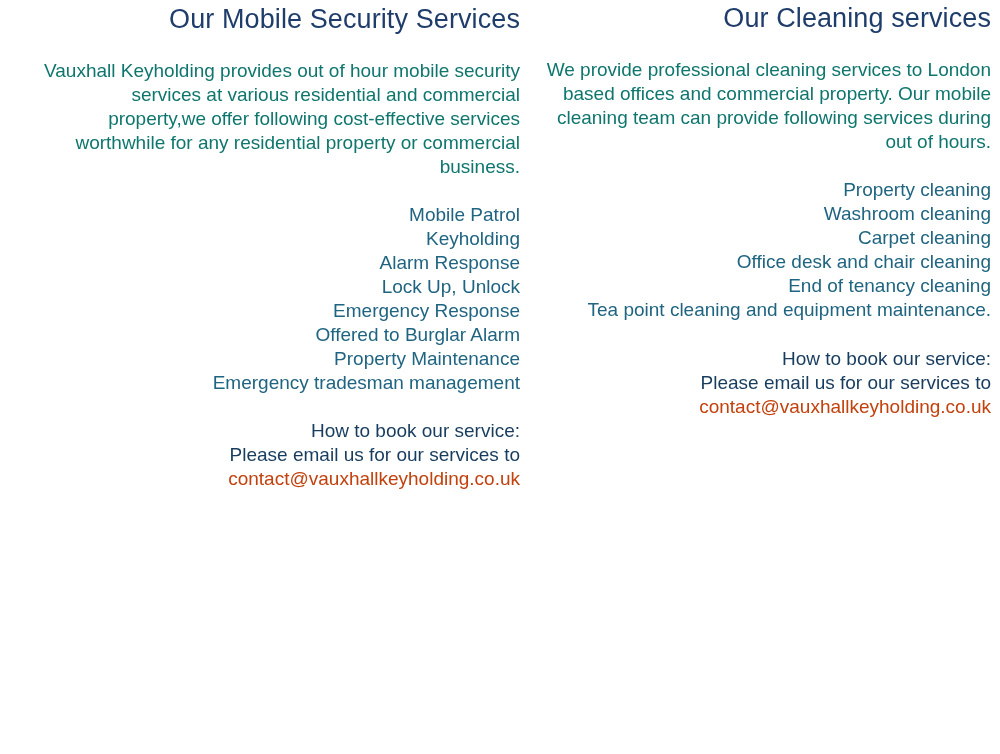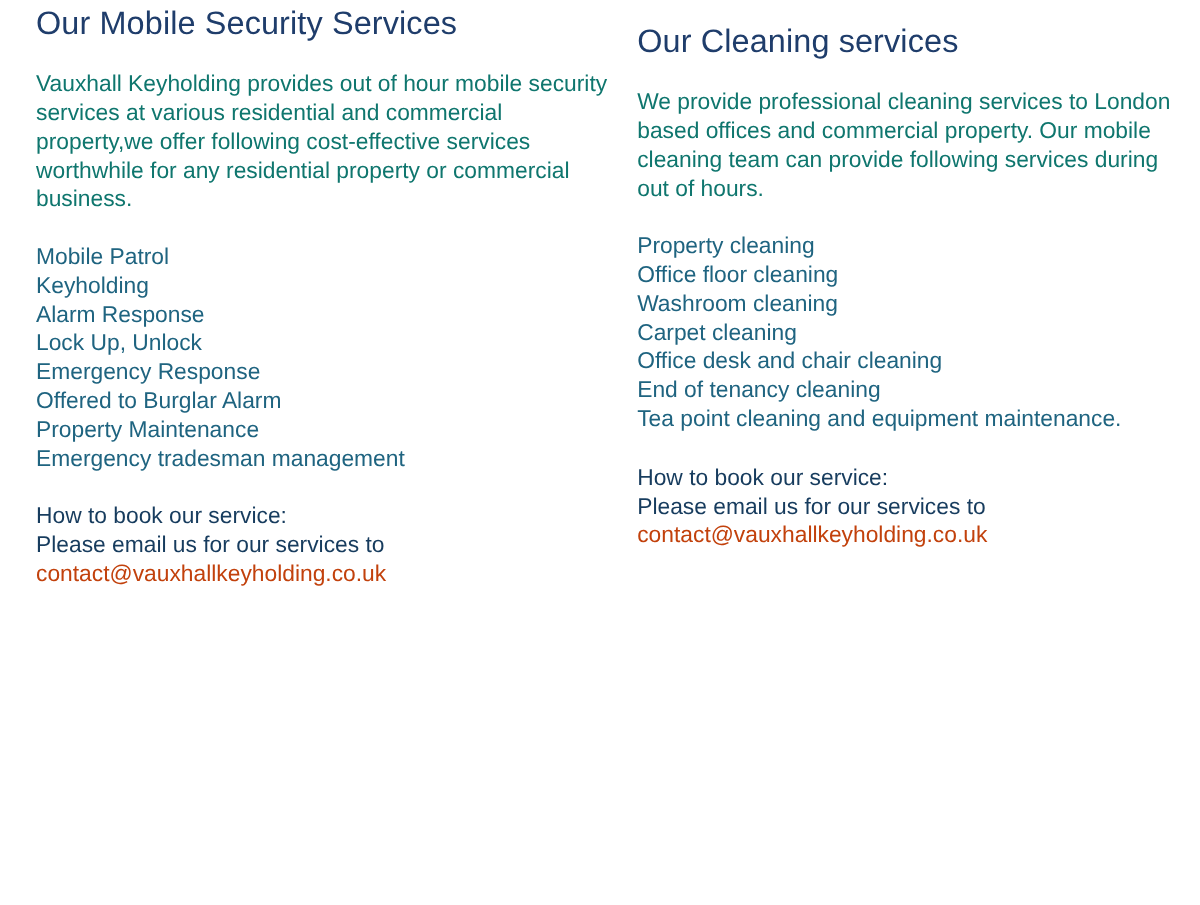--- a/index.html
+++ b/index.html
@@ -11,20 +11,21 @@
     width: 1000px;
     height: 754px;
     font-family: "Liberation Sans", sans-serif;
     color: #1a3a5c;
     overflow: hidden;
   }
   .page {
     position: relative;
     width: 1000px;
     height: 754px;
+    text-align: right;
   }
   .col {
     position: absolute;
     top: 0;
   }
   .col-left {
     left: 30px;
     width: 490px;
   }
   .col-right {
@@ -38,21 +39,21 @@
     letter-spacing: 0.1px;
   }
   .col-left h1.section-title {
     font-size: 27px;
     line-height: 32px;
     padding-top: 3px;
   }
   .col-right h1.section-title {
     font-size: 27px;
     line-height: 32px;
-    padding-top: 18px;
+    padding-top: 2px;
   }
   p.body-text {
     margin: 0;
     color: #0f766e;
     font-size: 19px;
     line-height: 24px;
   }
   .col-left .intro {
     margin-top: 24px;
   }
@@ -135,21 +136,20 @@
       <div>Please email us for our services to</div>
       <a class="email-link" href="#">contact@vauxhallkeyholding.co.uk</a>
     </div>
   </div>
 
   <div class="col col-right">
     <h1 class="section-title">Our Cleaning services</h1>
     <p class="body-text intro">We provide professional cleaning services to London based offices and commercial property. Our mobile cleaning team can provide following services during out of hours.</p>
     <ul class="service-list">
       <li>Property cleaning</li>
-      <li>Office floor cleaning</li>
       <li>Washroom cleaning</li>
       <li>Carpet cleaning</li>
       <li>Office desk and chair cleaning</li>
       <li>End of tenancy cleaning</li>
       <li>Tea point cleaning and equipment maintenance.</li>
     </ul>
     <div class="booking">
       <div>How to book our service:</div>
       <div>Please email us for our services to</div>
       <a class="email-link" href="#">contact@vauxhallkeyholding.co.uk</a>

